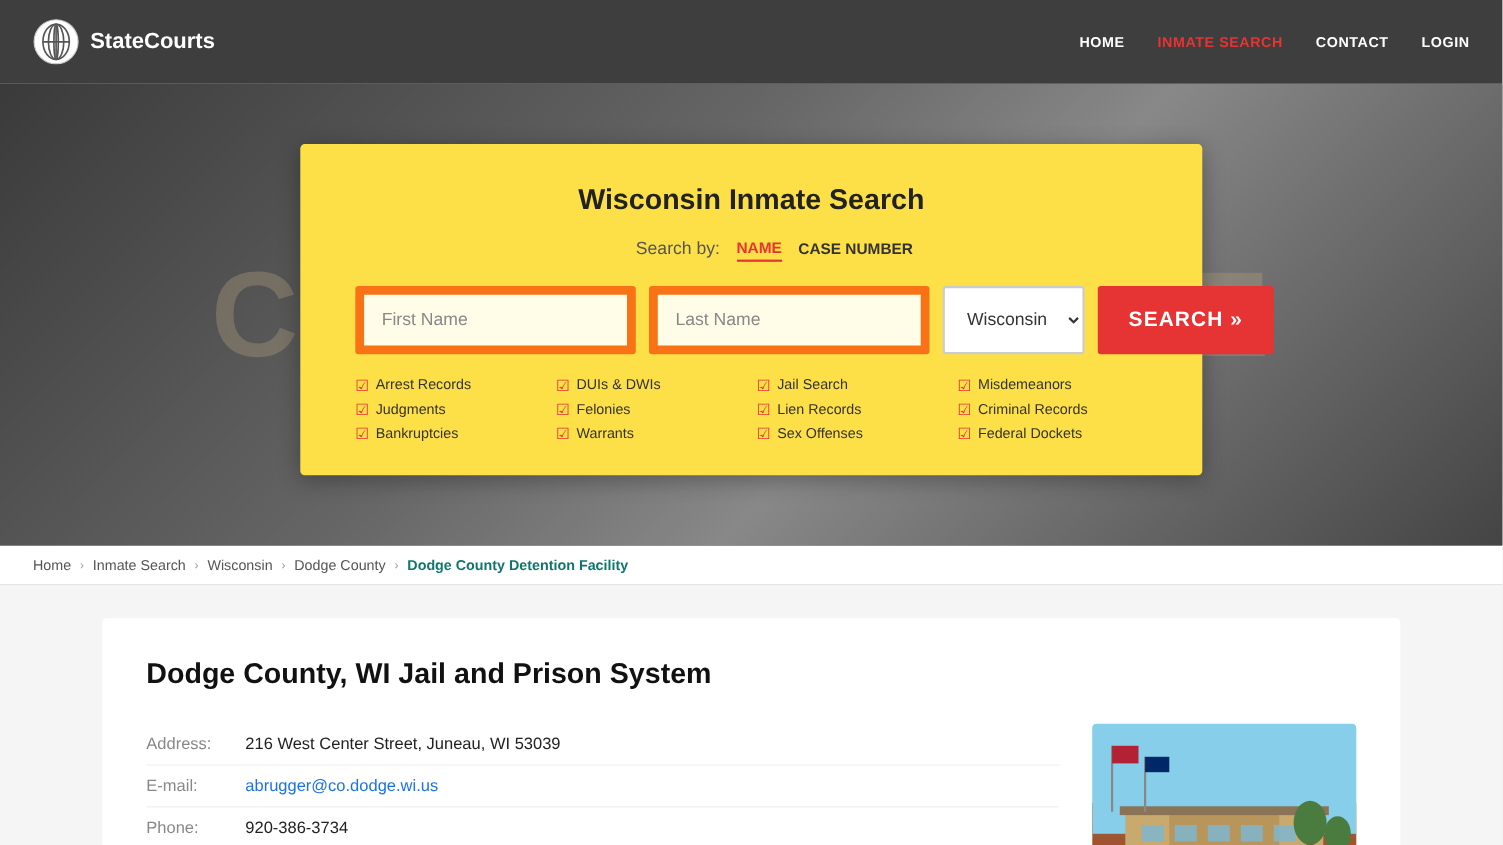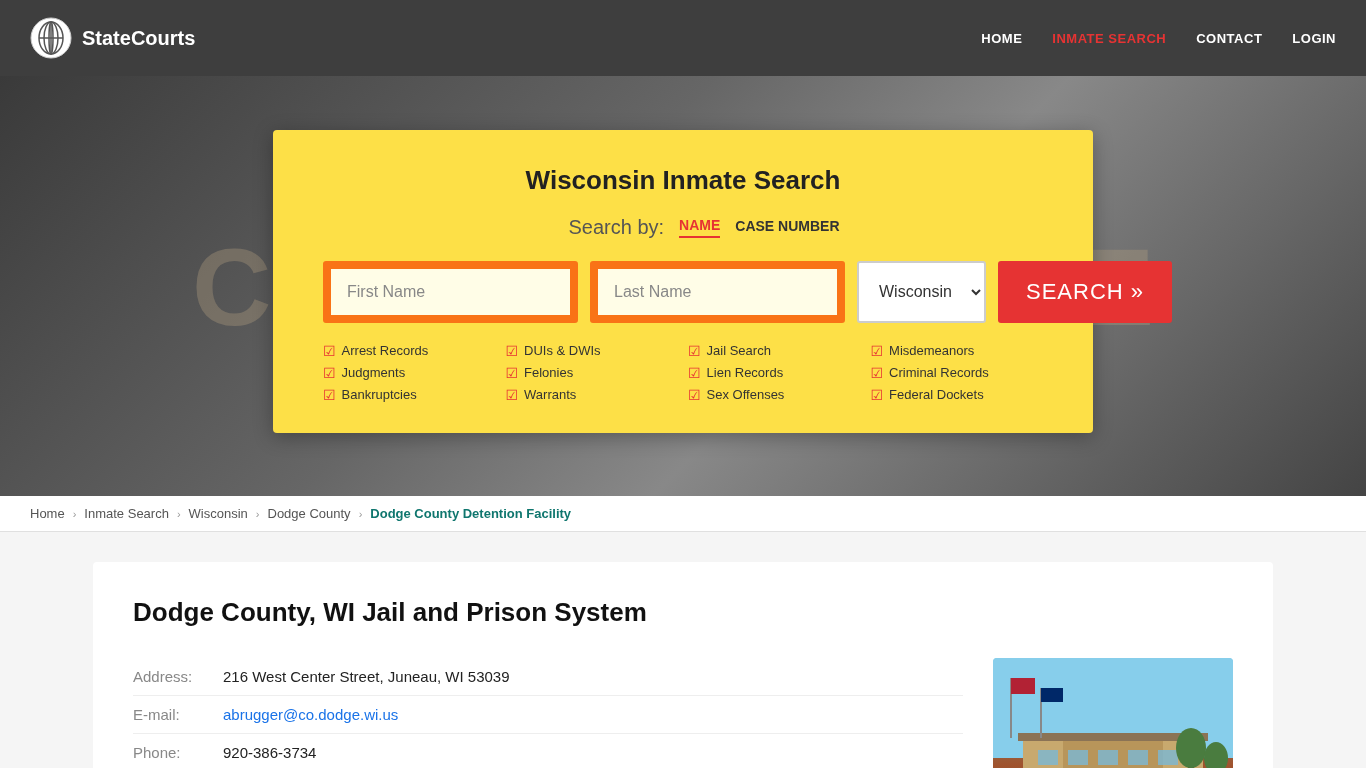--- a/index.html
+++ b/index.html
@@ -95,21 +95,21 @@
     }
     .search-by-row {
       display: flex;
       align-items: center;
       justify-content: center;
       gap: 15px;
       margin-bottom: 22px;
     }
     .search-by-label {
       color: #555;
-      font-size: 20px;
+      font-size: 16px;
       margin-left: 42px;
     }
     .search-tab {
       font-size: 14px;
       font-weight: bold;
       cursor: pointer;
       padding-bottom: 3px;
     }
     .search-tab.active {
       color: #e63333;
@@ -141,22 +141,22 @@
       background: #fff;
       border-radius: 3px;
       color: #333;
       appearance: auto;
     }
     .search-btn {
       background: #e63333;
       color: #fff;
       border: none;
       padding: 0 28px;
-      font-size: 22px;
-      font-weight: normal;
+      font-size: 19px;
+      font-weight: bold;
       letter-spacing: 1px;
       border-radius: 3px;
       cursor: pointer;
       white-space: nowrap;
     }
     .checkboxes-grid {
       display: grid;
       grid-template-columns: repeat(4, 1fr);
       gap: 6px 10px;
     }

